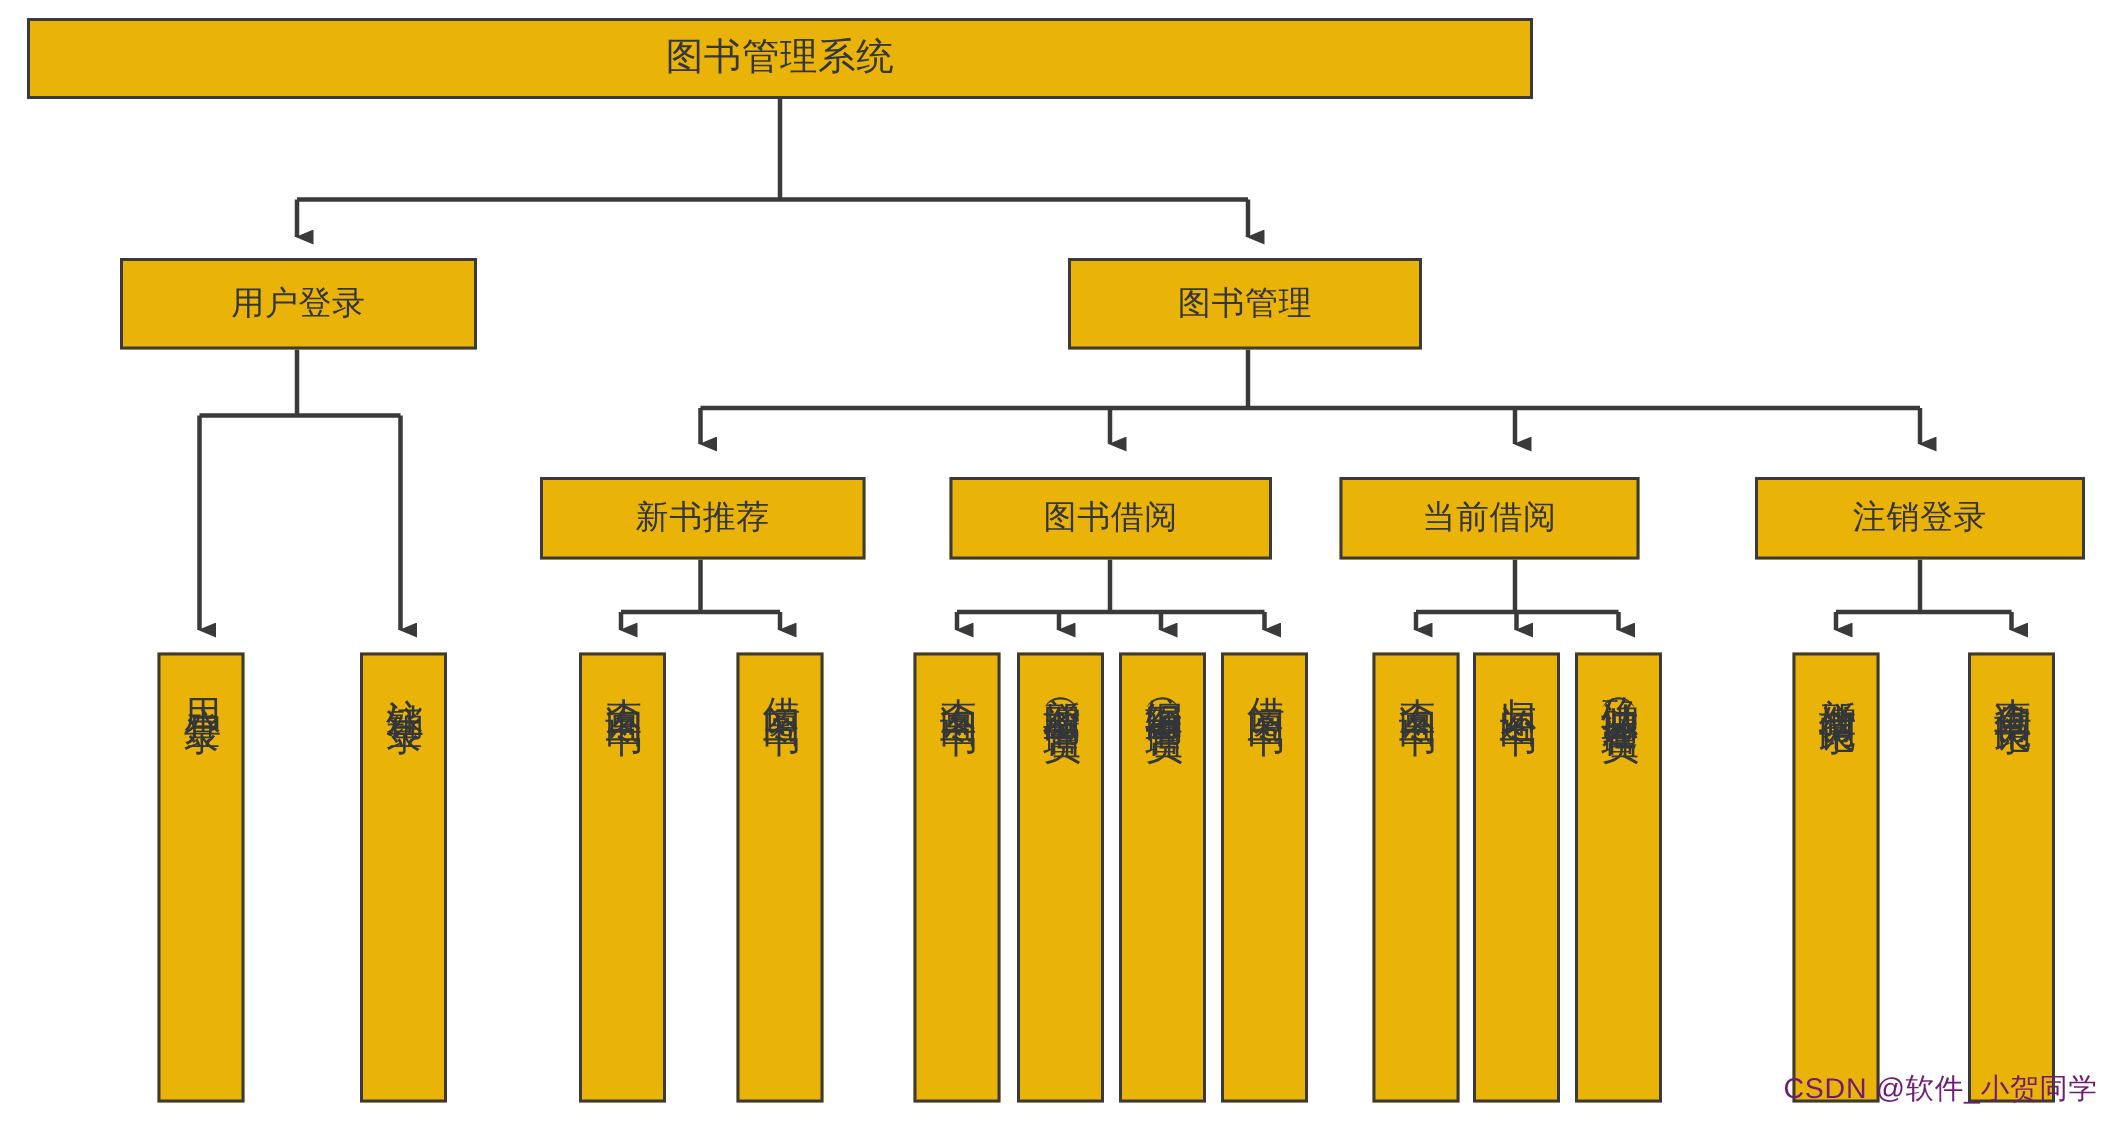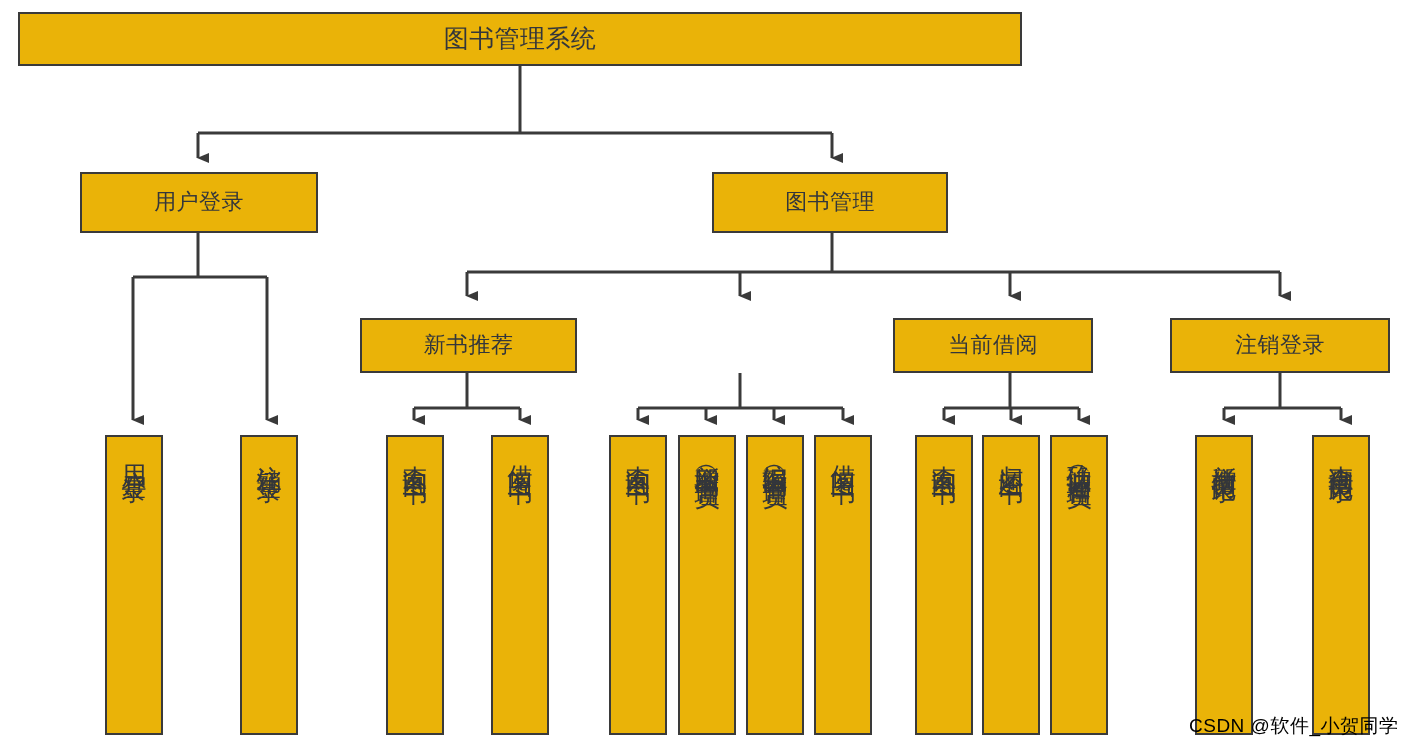--- a/index.html
+++ b/index.html
@@ -66,21 +66,21 @@
     white-space: nowrap;
   }
   .node.leaf.tall-text .label {
     letter-spacing: 3px;
   }
   #watermark {
     position: absolute;
     left: 1189px;
     top: 713px;
     font-size: 19px;
-    color: #000000;
+    color: #701a75;
     white-space: nowrap;
     z-index: 9;
     letter-spacing: 0.5px;
   }
 </style>
 </head>
 <body>
 
 <div id="diagram-root">
 
@@ -143,20 +143,23 @@
   </div>
 
   <div class="node branch" style="left:360px; top:318px; width:217px; height:55px;">
     <span class="label">新书推荐</span>
   </div>
 
   <div class="node branch" style="left:712px; top:172px; width:236px; height:61px;">
     <span class="label">图书管理</span>
   </div>
 
+  <div class="node branch" style="left:633px; top:318px; width:215px; height:55px;">
+    <span class="label">图书借阅</span>
+  </div>
 
   <div class="node branch" style="left:893px; top:318px; width:200px; height:55px;">
     <span class="label">当前借阅</span>
   </div>
 
   <div class="node branch" style="left:1170px; top:318px; width:220px; height:55px;">
     <span class="label">注销登录</span>
   </div>
 
   <div class="node leaf" style="left:105px; top:435px; width:58px; height:300px;">

